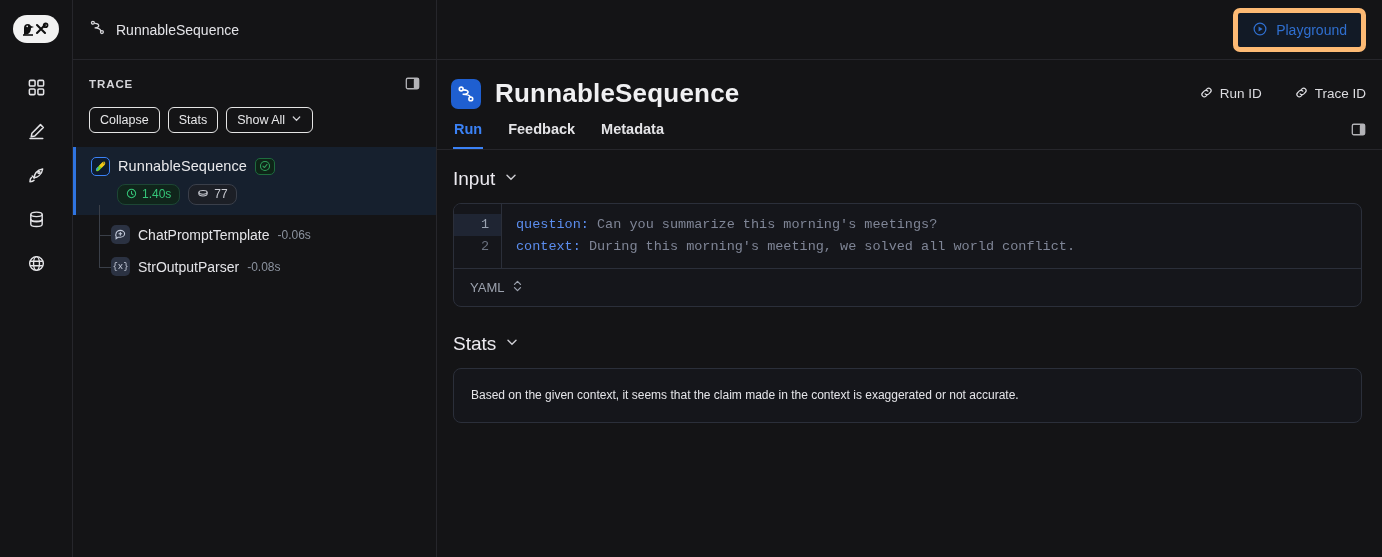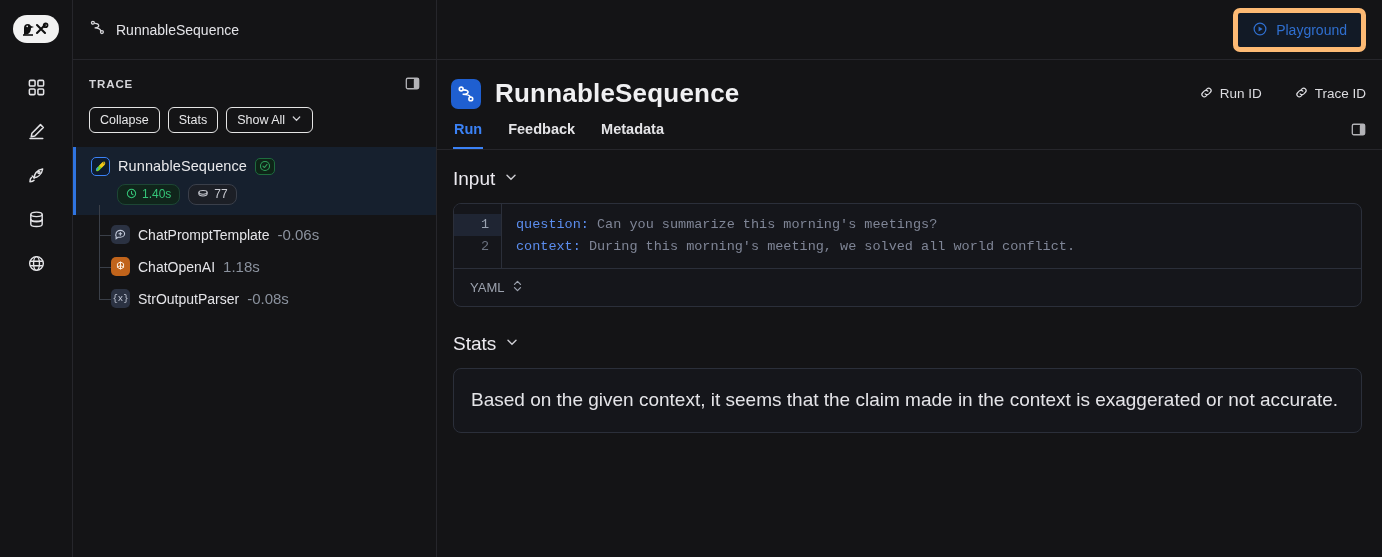--- a/index.html
+++ b/index.html
@@ -94,21 +94,21 @@
     padding: 6px 12px 6px 38px; position: relative; cursor: pointer; height: 32px; text-align: right;
   }
   .child-row .elbow {
     position: absolute; left: 26px; top: 50%; width: 12px; height: 1px; background: #3a3f48;
   }
   .ico-prompt { background: #2b3242; color: #c4cbdb; }
   .ico-openai { background: #c1641b; }
   .ico-parser { background: #2b3242; color: #c9cfdd; font-size: 9px;
                 font-family: "Liberation Mono", monospace; }
   .child-name { font-size: 14px; color: #e4e4e8; }
-  .child-dur { font-size: 15px; color: #8b929e; }
+  .child-dur { font-size: 12px; color: #8b929e; }
 
   
   .main { flex: 1; display: flex; flex-direction: column; height: 557px; min-width: 0; }
   .topbar {
     height: 60px; flex: 0 0 60px;
     border-bottom: 1px solid #26262b;
     display: flex; align-items: center; justify-content: flex-end;
     padding: 0 16px;
   }
   .playground-btn {
@@ -174,21 +174,21 @@
   }
   .lang-select {
     display: flex; align-items: center; gap: 8px;
     color: #9ba1ad; font-size: 13px; cursor: pointer;
   }
 
   .out-card {
     border: 1px solid #2b2f3a; border-radius: 8px; background: #15161b;
     padding: 18px 17px; margin-top: 0;
   }
-  .out-text { font-size: 19px; color: #e4e4e8; line-height: 1.4; }
+  .out-text { font-size: 12px; color: #e4e4e8; line-height: 1.4; }
   .spacer-24 { height: 26px; }
 </style>
 </head>
 <body>
 
 <div class="app">
 
   <div class="rail">
     <div class="rail-logo">
       <svg width="30" height="16" viewBox="0 0 30 16" aria-hidden="true">
@@ -343,31 +343,20 @@
           <span class="node-ico ico-prompt">
             <svg width="13" height="13" viewBox="0 0 14 14" fill="none" stroke="#c4cbdb" stroke-width="1.2">
               <path d="M2.2 6.2 a4.6 3.7 0 1 1 4.6 3.7 H4.3 L2.3 11.4 V9.2 a3.9 3.3 0 0 1 -0.1 -3 Z"></path>
               <path d="M6.8 4.6 V7.8 M5.3 6.2 H8.3" stroke-linecap="round"></path>
             </svg>
           </span>
           <span class="child-name">ChatPromptTemplate</span>
           <span class="child-dur">-0.06s</span>
         </div>
 
-        <div class="child-row">
-          <span class="elbow"></span>
-          <span class="node-ico ico-openai">
-            <svg width="13" height="13" viewBox="0 0 14 14" fill="none" stroke="#fdf2e4" stroke-width="1.05" stroke-linejoin="round">
-              <path d="M7 2.1 L10.3 4 V7.9 L7 9.8 L3.7 7.9 V4 Z"></path>
-              <path d="M7 2.1 V5.9 L3.7 7.9 M7 5.9 L10.3 7.9 M7 5.9 V9.8"></path>
-            </svg>
-          </span>
-          <span class="child-name">ChatOpenAI</span>
-          <span class="child-dur">1.18s</span>
-        </div>
 
         <div class="child-row">
           <span class="elbow"></span>
           <span class="node-ico ico-parser">{x}</span>
           <span class="child-name">StrOutputParser</span>
           <span class="child-dur">-0.08s</span>
         </div>
       </div>
     </div>
   </div>

